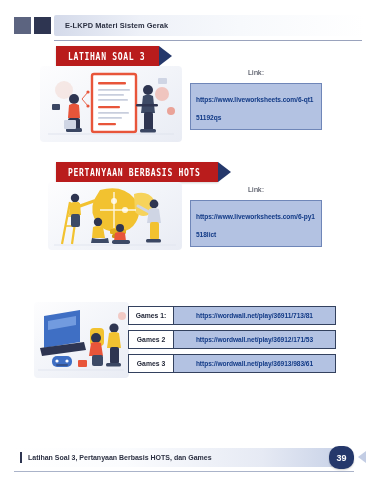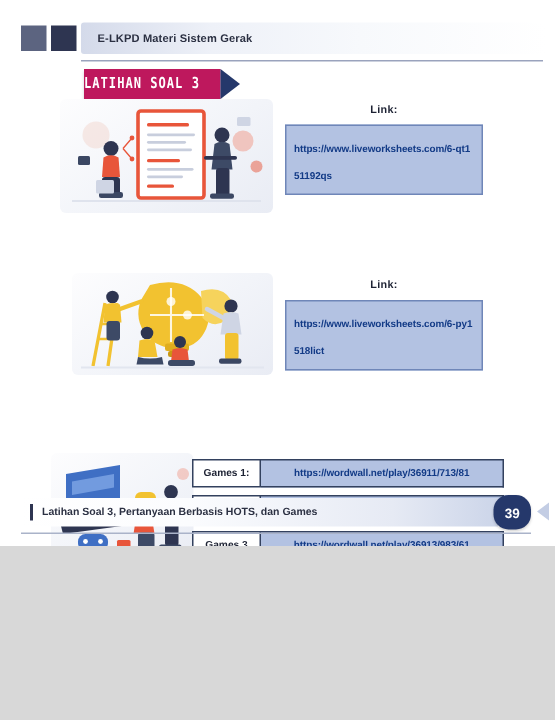--- a/index.html
+++ b/index.html
@@ -4,21 +4,21 @@
 <style>
   * { box-sizing: border-box; margin: 0; padding: 0; }
   html, body {
     width: 370px; height: 480px;
     background: #d8d8d8;
     font-family: "Liberation Sans", sans-serif;
     overflow: hidden;
   }
   .page {
     position: relative;
-    width: 370px; height: 364px;
+    width: 370px; height: 480px;
     background: #ffffff;
     overflow: hidden;
   }
 
   
   .header {
     position: absolute; top: 14px; left: 0; width: 370px; height: 26px;
   }
   .hdr-sq {
     position: absolute; top: 3px; width: 17px; height: 17px;
@@ -39,22 +39,22 @@
   }
   .hdr-rule {
     position: absolute; left: 54px; top: 26px; width: 308px; height: 1px;
     background: #9aa3bd;
   }
 
   
   .banner {
     position: absolute; height: 20px;
     display: flex; align-items: center;
-    background: #be185d;
-    padding-right: 9px;
+    background: #b91c1c;
+    padding-left: 12px; padding-right: 9px;
     box-shadow: 0 1px 2px rgba(0,0,0,.18);
   }
   .banner::after {
     content: ""; position: absolute; right: -13px; top: 0;
     width: 0; height: 0;
     border-top: 10px solid transparent;
     border-bottom: 10px solid transparent;
     border-left: 13px solid #25386b;
   }
   .banner-label {
@@ -71,21 +71,21 @@
     background: linear-gradient(145deg, #fdfdfe 0%, #f2f4f9 55%, #e9ecf4 100%);
     border-radius: 4px;
   }
 
   
   .linkcol {
     position: absolute;
     display: flex; flex-direction: column; align-items: center;
   }
   .link-label {
-    font-size: 7.2px; font-weight: bold; color: #1d2233;
+    font-size: 7.2px; font-weight: normal; color: #1d2233;
     margin-bottom: 6px; letter-spacing: .2px;
   }
   .link-box {
     background: #b3c2e2;
     border: 1px solid #6f86b8;
     padding: 4px 5px 5px 5px;
     width: 100%;
   }
   .link-url {
     font-size: 6.6px; font-weight: bold; color: #123a86;
@@ -215,20 +215,23 @@
     </svg>
   </div>
 
   <div class="linkcol" style="left:190px; top:68px; width:132px;">
     <span class="link-label">Link:</span>
     <div class="link-box">
       <span class="link-url">https://www.liveworksheets.com/6-qt151192qs</span>
     </div>
   </div>
 
+  <div class="banner" style="left:56px; top:162px;">
+    <span class="banner-label">PERTANYAAN BERBASIS HOTS</span>
+  </div>
 
   <div class="panel" style="left:48px; top:182px; width:134px; height:68px;">
     <svg class="illus" style="left:0; top:0;" width="134" height="68" viewBox="0 0 134 68">
 
       <path d="M52 8 q22 -6 34 8 q9 12 2 24 q-5 9 -16 10 q-14 1 -22 -8 q-9 -11 -4 -24 z" fill="#f2c230"></path>
       <path d="M86 12 q14 -4 20 6 q5 9 -4 14 q-8 5 -15 -2 z" fill="#f6d35c"></path>
       <rect x="62" y="47" width="16" height="5" rx="1.5" fill="#e0ad1d"></rect>
       <rect x="64" y="52" width="12" height="4" rx="1.5" fill="#c89714"></rect>
 
       <path d="M66 10 v36 M52 28 h36" stroke="#ffffff" stroke-width="1.4" opacity=".85" fill="none"></path>

